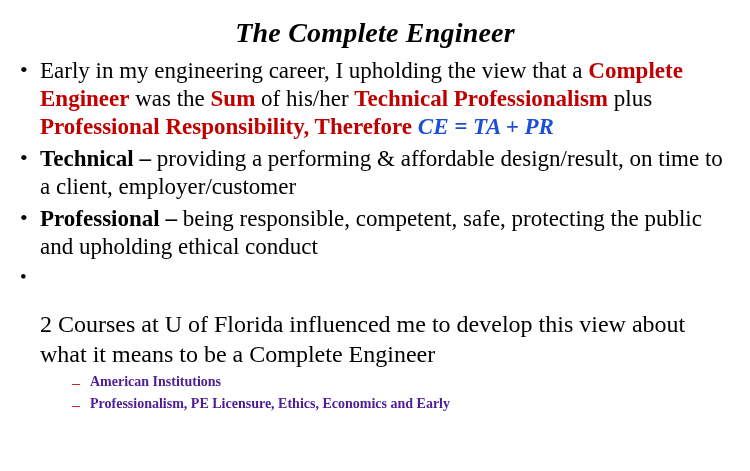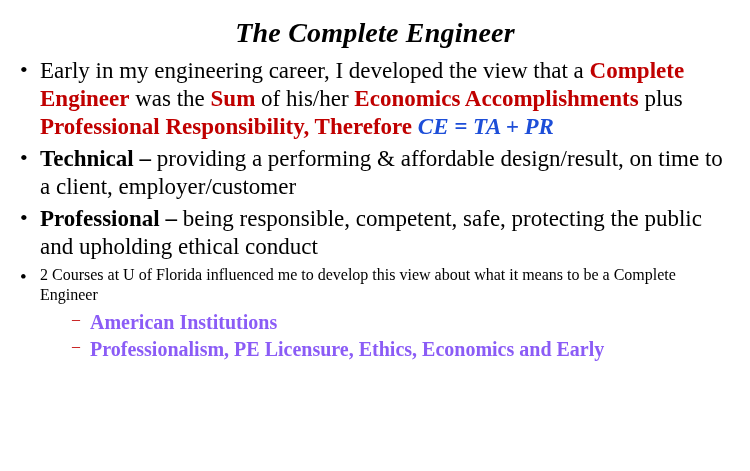--- a/index.html
+++ b/index.html
@@ -54,42 +54,43 @@
   }
   .lvl1 .body {
     font-size: 23px;
     line-height: 1.22;
   }
   .lvl1-small .marker {
     font-size: 19px;
     line-height: 1.25;
   }
   .lvl1-small .body {
-    font-size: 16px;
+    font-size: 24px;
     line-height: 1.25;
+    margin-top: 44px;
   }
   .sub {
     list-style: none;
     margin: 2px 0 0 0;
     padding: 0 0 0 58px;
   }
   .sub .bullet {
     margin-bottom: 1px;
   }
   .sub .marker {
     width: 18px;
     font-size: 16px;
     line-height: 1.3;
     color: #C00000;
     padding-left: 0;
   }
   .sub .body {
-    font-size: 20px;
+    font-size: 14px;
     line-height: 1.3;
-    color: #8b5cf6;
+    color: #4c1d95;
     font-weight: bold;
   }
   .red {
     color: #C00000;
     font-weight: bold;
   }
   .redital {
     color: #1d4ed8;
     font-weight: bold;
     font-style: italic;
@@ -103,21 +104,21 @@
 <body>
 
 <div class="slide">
 
   <h1 class="slide-title">The Complete Engineer</h1>
 
   <ul class="bullets">
 
     <li class="bullet lvl1">
       <span class="marker">•</span>
-      <span class="body"><span>Early in my engineering career, I developed the view that a </span><span class="red">Complete Engineer</span><span> was the </span><span class="red">Sum</span><span> of his/her </span><span class="red">Economics Accomplishments</span><span> plus </span><span class="red">Professional Responsibility, Therefore </span><span class="redital">CE = TA + PR</span></span>
+      <span class="body"><span>Early in my engineering career, I upholding the view that a </span><span class="red">Complete Engineer</span><span> was the </span><span class="red">Sum</span><span> of his/her </span><span class="red">Technical Professionalism</span><span> plus </span><span class="red">Professional Responsibility, Therefore </span><span class="redital">CE = TA + PR</span></span>
     </li>
 
     <li class="bullet lvl1">
       <span class="marker">•</span>
       <span class="body"><span class="bold">Technical –</span><span> providing a performing &amp; affordable design/result, on time to a client, employer/customer</span></span>
     </li>
 
     <li class="bullet lvl1">
       <span class="marker">•</span>
       <span class="body"><span class="bold">Professional –</span><span> being responsible, competent, safe, protecting the public and upholding ethical conduct</span></span>

